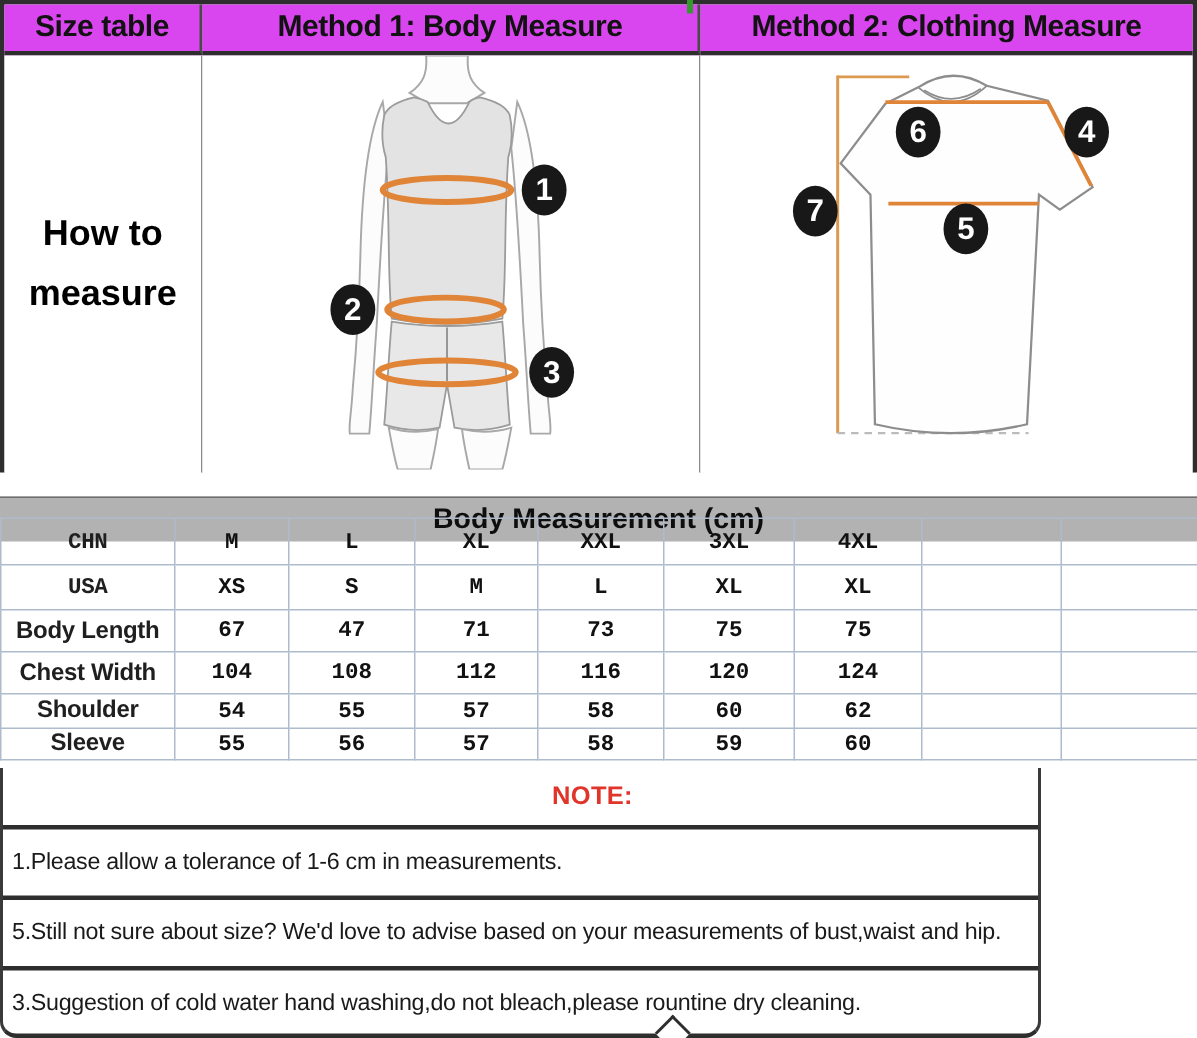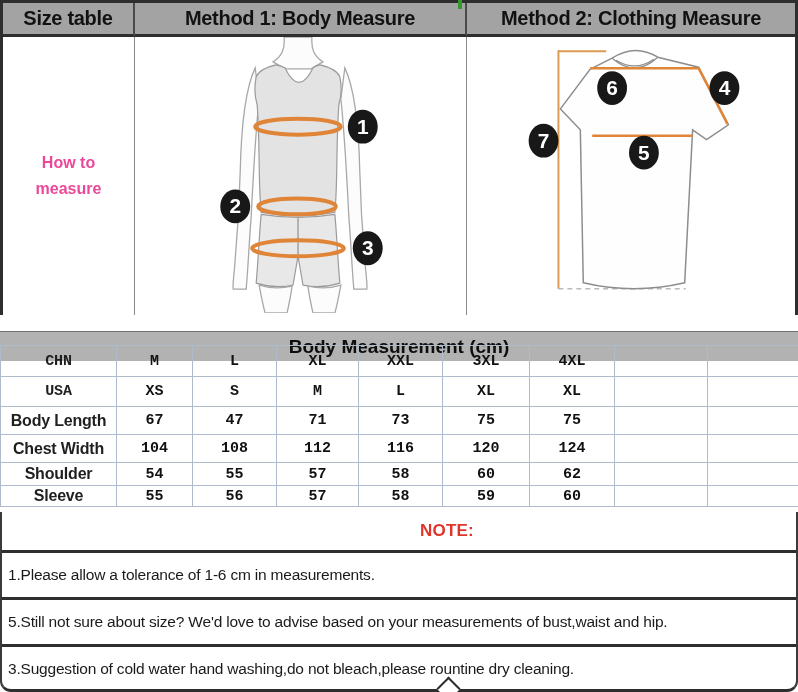--- a/index.html
+++ b/index.html
@@ -3,47 +3,47 @@
 <meta charset="utf-8">
 <style>
   html,body{margin:0;padding:0;background:#fff;}
   .sheet{position:relative;width:798px;height:692px;background:#fff;
          font-family:"Liberation Sans",sans-serif;overflow:hidden;}
 
   
   .top{position:absolute;left:0;top:0;width:798px;height:315px;box-sizing:border-box;
        border:3px solid #2e2e2e;border-bottom:none;
        display:grid;grid-template-columns:132px 332px 1fr;grid-template-rows:34px 1fr;}
-  .hcell{background:#a3a3a3;border-bottom:3px solid #2e2e2e;border-right:2px solid #4a4a4a;
+  .hcell{background:#d946ef;border-bottom:3px solid #2e2e2e;border-right:2px solid #4a4a4a;
          display:flex;align-items:center;justify-content:center;
          font-size:20px;font-weight:700;color:#121212;letter-spacing:-.3px;white-space:nowrap;}
   .hcell.last{border-right:none;text-align:right;}
   .icell{background:#fff;border-right:1px solid #8a8a8a;position:relative;overflow:hidden;}
   .icell.last{border-right:none;}
   .howto{display:flex;flex-direction:column;align-items:center;justify-content:center;
-         font-size:16px;font-weight:700;color:#ec4899;line-height:1.65;}
+         font-size:24px;font-weight:700;color:#000000;line-height:1.65;}
   .tick{position:absolute;left:458px;top:0;width:4px;height:9px;background:#36992e;z-index:6;}
 
   
   .banner{position:absolute;left:0;top:315px;width:798px;height:30px;background:#b2b2b2;
           border-top:1px solid #6f6f6f;box-sizing:border-box;
           display:flex;align-items:center;justify-content:center;
           font-size:19px;font-weight:700;color:#0e0e0e;margin-top:16px;}
 
   
   table.size{position:absolute;left:0;top:345px;width:798px;border-collapse:collapse;table-layout:fixed;}
   table.size td{border:1px solid #aebbcd;text-align:center;vertical-align:middle;padding:0;
                 font-family:"Liberation Mono",monospace;font-weight:700;font-size:15px;color:#111;}
   table.size td.lab{font-family:"Liberation Sans",sans-serif;font-size:16px;color:#1f1f1f;letter-spacing:-.2px;}
   table.size td.labmono{font-family:"Liberation Mono",monospace;font-size:15px;}
   tr.r0{height:31px;padding-left:20px;} tr.r1{height:30px;} tr.r2{height:28px;}
   tr.r3{height:28px;} tr.r4{height:23px;} tr.r5{height:21px;}
 
   
-  .notes{position:absolute;left:0;top:512px;width:798px;height:180px;box-sizing:border-box;
+  .notes{position:absolute;left:0;top:512px;width:694px;height:180px;box-sizing:border-box;
          background:#fff;border-left:2px solid #3a3a3a;border-right:2px solid #3a3a3a;
          border-bottom:3px solid #2e2e2e;border-radius:0 0 11px 11px;}
   .note-title{height:38px;border-bottom:3px solid #2e2e2e;display:flex;align-items:center;
               justify-content:center;padding-left:96px;
               font-size:17px;font-weight:700;color:#e0352b;letter-spacing:.2px;}
   .note-item{height:44px;border-bottom:3px solid #2e2e2e;display:flex;align-items:center;
              padding-left:6px;font-size:15.5px;color:#1a1a1a;letter-spacing:-.2px;}
   .note-item.last{border-bottom:none;height:43px;}
   .notch{position:absolute;left:438px;bottom:-8px;width:15px;height:15px;background:#fff;
          transform:rotate(45deg);border-left:2px solid #2e2e2e;border-top:2px solid #2e2e2e;z-index:4;}

